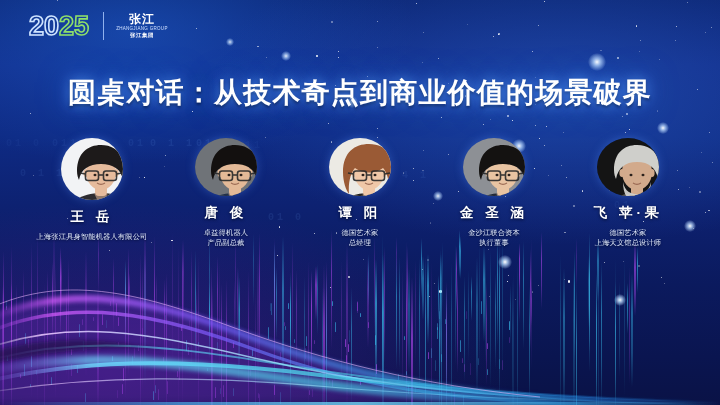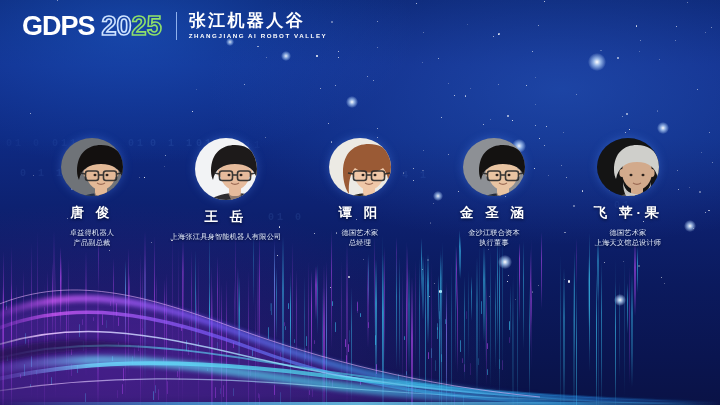--- a/index.html
+++ b/index.html
@@ -579,56 +579,91 @@
     <path d="M-20,146 C68,112 150,128 250,152 C350,176 450,190 640,198" stroke="url(#gc3)" stroke-width="1.5" fill="none" opacity=".95"></path>
     <path d="M-20,189 C100,168 215,172 330,182 C450,192 570,197 720,200" stroke="url(#gc3)" stroke-width="1.2" fill="none" opacity=".7"></path>
     <path d="M-20,108 C60,66 140,88 232,122 C325,156 420,180 540,192" stroke="#f0b9ff" stroke-width="1" fill="none" opacity=".55"></path>
 
     <path d="M-20,150 C50,128 110,134 170,146 C130,140 60,142 -20,162 Z" fill="#1b0c3a" opacity=".55" filter="url(#blr)"></path>
   </svg>
 
   <div id="header">
     <div id="logo-row">
 
-      <span class="gdps">GDPS</span>
       <span class="year"><span>2</span><span>0</span><span class="g">2</span><span class="g">5</span></span>
 
       <span class="divider"></span>
 
       <span class="zj-block">
-        <span class="zj-text">
-          <span class="zj-cn">张江机器人谷</span>
-          <span class="zj-en">ZHANGJIANG AI ROBOT VALLEY</span>
+        <span class="zj-mark">
+          <span class="m1">张江</span>
+          <span class="m2">ZHANGJIANG GROUP</span>
+          <span class="m3">张江集团</span>
         </span>
       </span>
 
 
     </div>
   </div>
 
+  <div id="title">圆桌对话：从技术奇点到商业价值的场景破界</div>
 
   <div id="binaries">
       <div class="binary" style="left: 6px; top: 138px; opacity: 0.16;">01  0</div>
       <div class="binary" style="left: 52px; top: 138px; opacity: 0.22;">011</div>
       <div class="binary" style="left: 128px; top: 138px; opacity: 0.28;">01</div>
       <div class="binary" style="left: 150px; top: 138px; opacity: 0.34;">0 1 1</div>
       <div class="binary" style="left: 236px; top: 140px; opacity: 0.16;">011</div>
       <div class="binary" style="left: 332px; top: 172px; opacity: 0.22;">0 1</div>
       <div class="binary" style="left: 402px; top: 170px; opacity: 0.28;">4 1</div>
       <div class="binary" style="left: 268px; top: 212px; opacity: 0.34;">01  0</div>
       <div class="binary" style="left: 470px; top: 176px; opacity: 0.16;">011</div>
       <div class="binary" style="left: 614px; top: 200px; opacity: 0.22;">01</div>
       <div class="binary" style="left: 20px; top: 168px; opacity: 0.28;">0 1 1</div>
       <div class="binary" style="left: 196px; top: 138px; opacity: 0.34;">011</div>
     </div>
 
   <div id="speakers">
       <div class="speaker">
         <div class="avatar">
       <svg width="80" height="80" viewBox="0 0 80 80">
+        <rect width="80" height="80" fill="#f2f3f5"></rect>
+
+        <path d="M6,80 C8,62 22,55 40,55 C58,55 72,62 74,80 Z" fill="#2e2c30"></path>
+        <path d="M33,55 L40,70 L47,55 C44,58 36,58 33,55 Z" fill="#e6bb9c" opacity=".55"></path>
+
+        <rect x="34" y="46" width="12" height="12" rx="4" fill="#e6bb9c"></rect>
+
+        <ellipse cx="40" cy="34" rx="15" ry="18" fill="#e6bb9c"></ellipse>
+
+        <ellipse cx="25" cy="35" rx="2.6" ry="4" fill="#e6bb9c"></ellipse>
+        <ellipse cx="55" cy="35" rx="2.6" ry="4" fill="#e6bb9c"></ellipse>
+        <path d="M16,33 C16,15 27,7 40,7 C53,7 64,15 64,33 C64,37 63,40 62,42
+                       C60,31 52,26 40,26 C28,26 20,31 18,42 C17,40 16,37 16,33 Z" fill="#1d1a1a"></path>
+
+        <g stroke="#2b2b2b" stroke-width="1.6" fill="none" opacity=".92">
+           <rect x="24.5" y="33" width="13" height="9.5" rx="2.5"></rect>
+           <rect x="42.5" y="33" width="13" height="9.5" rx="2.5"></rect>
+           <line x1="37.5" y1="37" x2="42.5" y2="37"></line>
+           <line x1="24.5" y1="36" x2="19" y2="35"></line>
+           <line x1="55.5" y1="36" x2="61" y2="35"></line>
+         </g>
+
+        <ellipse cx="34" cy="37" rx="1.5" ry="1.2" fill="#2b211c"></ellipse>
+        <ellipse cx="46" cy="37" rx="1.5" ry="1.2" fill="#2b211c"></ellipse>
+        <path d="M36,45 Q40,47.6 44,45" stroke="#8d5a46" stroke-width="1.2" fill="none" opacity=".8"></path>
+      </svg></div>
+        <div class="name">王  岳</div>
+        <div class="org">
+          <div>上海张江具身智能机器人有限公司</div>
+        </div>
+      </div>
+      <div class="speaker">
+        <div class="avatar">
+      <svg width="80" height="80" viewBox="0 0 80 80">
         <rect width="80" height="80" fill="#6f7378"></rect>
 
         <path d="M6,80 C8,62 22,55 40,55 C58,55 72,62 74,80 Z" fill="#21304a"></path>
         <path d="M33,55 L40,70 L47,55 C44,58 36,58 33,55 Z" fill="#e3b997" opacity=".55"></path>
 
         <rect x="34" y="46" width="12" height="12" rx="4" fill="#e3b997"></rect>
 
         <ellipse cx="40" cy="34" rx="15" ry="18" fill="#e3b997"></ellipse>
 
         <ellipse cx="25" cy="35" rx="2.6" ry="4" fill="#e3b997"></ellipse>
@@ -645,54 +680,20 @@
          </g>
 
         <ellipse cx="34" cy="37" rx="1.5" ry="1.2" fill="#2b211c"></ellipse>
         <ellipse cx="46" cy="37" rx="1.5" ry="1.2" fill="#2b211c"></ellipse>
         <path d="M36,45 Q40,47.6 44,45" stroke="#8d5a46" stroke-width="1.2" fill="none" opacity=".8"></path>
       </svg></div>
         <div class="name">唐  俊</div>
         <div class="org">
           <div>卓益得机器人</div>
           <div>产品副总裁</div>
-        </div>
-      </div>
-      <div class="speaker">
-        <div class="avatar">
-      <svg width="80" height="80" viewBox="0 0 80 80">
-        <rect width="80" height="80" fill="#f2f3f5"></rect>
-
-        <path d="M6,80 C8,62 22,55 40,55 C58,55 72,62 74,80 Z" fill="#2e2c30"></path>
-        <path d="M33,55 L40,70 L47,55 C44,58 36,58 33,55 Z" fill="#e6bb9c" opacity=".55"></path>
-
-        <rect x="34" y="46" width="12" height="12" rx="4" fill="#e6bb9c"></rect>
-
-        <ellipse cx="40" cy="34" rx="15" ry="18" fill="#e6bb9c"></ellipse>
-
-        <ellipse cx="25" cy="35" rx="2.6" ry="4" fill="#e6bb9c"></ellipse>
-        <ellipse cx="55" cy="35" rx="2.6" ry="4" fill="#e6bb9c"></ellipse>
-        <path d="M16,33 C16,15 27,7 40,7 C53,7 64,15 64,33 C64,37 63,40 62,42
-                       C60,31 52,26 40,26 C28,26 20,31 18,42 C17,40 16,37 16,33 Z" fill="#1d1a1a"></path>
-
-        <g stroke="#2b2b2b" stroke-width="1.6" fill="none" opacity=".92">
-           <rect x="24.5" y="33" width="13" height="9.5" rx="2.5"></rect>
-           <rect x="42.5" y="33" width="13" height="9.5" rx="2.5"></rect>
-           <line x1="37.5" y1="37" x2="42.5" y2="37"></line>
-           <line x1="24.5" y1="36" x2="19" y2="35"></line>
-           <line x1="55.5" y1="36" x2="61" y2="35"></line>
-         </g>
-
-        <ellipse cx="34" cy="37" rx="1.5" ry="1.2" fill="#2b211c"></ellipse>
-        <ellipse cx="46" cy="37" rx="1.5" ry="1.2" fill="#2b211c"></ellipse>
-        <path d="M36,45 Q40,47.6 44,45" stroke="#8d5a46" stroke-width="1.2" fill="none" opacity=".8"></path>
-      </svg></div>
-        <div class="name">王  岳</div>
-        <div class="org">
-          <div>上海张江具身智能机器人有限公司</div>
         </div>
       </div>
       <div class="speaker">
         <div class="avatar">
       <svg width="80" height="80" viewBox="0 0 80 80">
         <rect width="80" height="80" fill="#eceae4"></rect>
 
         <path d="M6,80 C8,62 22,55 40,55 C58,55 72,62 74,80 Z" fill="#23201f"></path>
         <path d="M33,55 L40,70 L47,55 C44,58 36,58 33,55 Z" fill="#f0c8a8" opacity=".55"></path>
 

